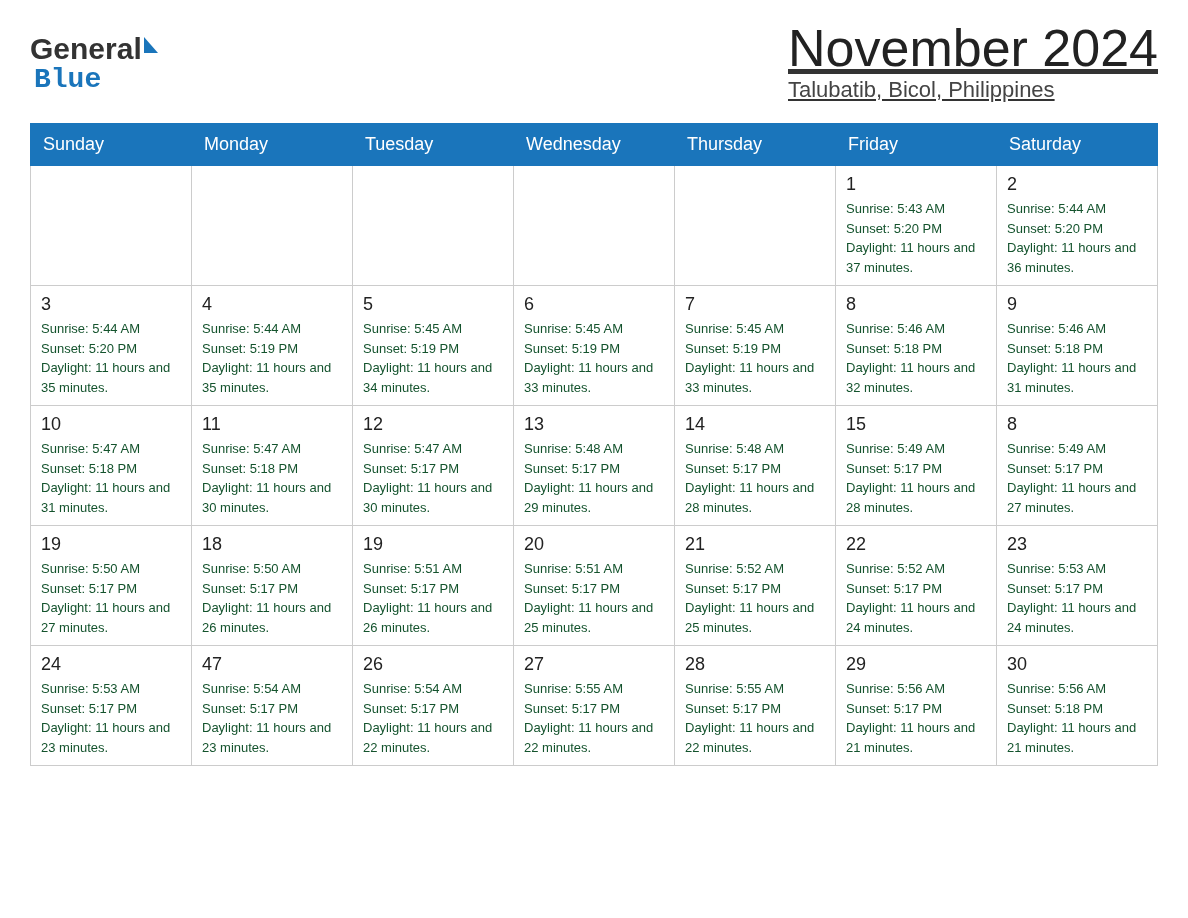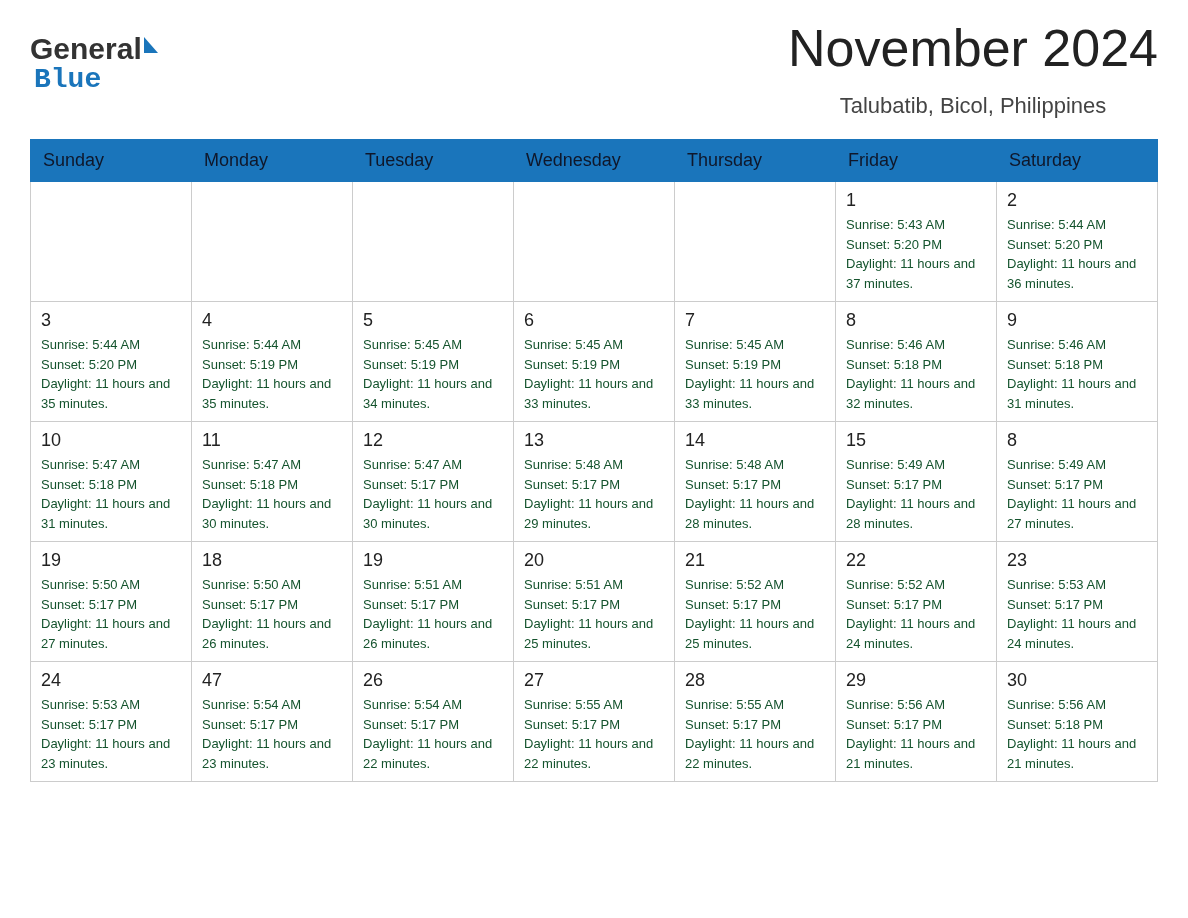--- a/index.html
+++ b/index.html
@@ -25,40 +25,41 @@
     }
     .logo-blue {
       color: #1a75bb;
       font-size: 28px;
       font-weight: bold;
       line-height: 1;
       margin-top: -2px;
       font-family: Liberation Mono, monospace;
     }
     .title-section {
-      text-align: center;
+      text-align: left;
+      text-decoration: underline;
     }
     .month-year {
       font-size: 52px;
       font-weight: normal;
       color: #222;
       line-height: 1.1;
     }
     .location {
       font-size: 22px;
       color: #444;
-      margin-top: 16px;
+      margin-top: 0;
     }
     .calendar {
       width: 100%;
       border-collapse: collapse;
     }
     .calendar th {
       background-color: #1a75bb;
-      color: #0f172a;
+      color: #ffffff;
       font-size: 18px;
       font-weight: normal;
       padding: 10px 12px;
       text-align: left;
       border: 1px solid #1a75bb;
     }
     .calendar td {
       border: 1px solid #ccc;
       vertical-align: top;
       padding: 8px 10px;

